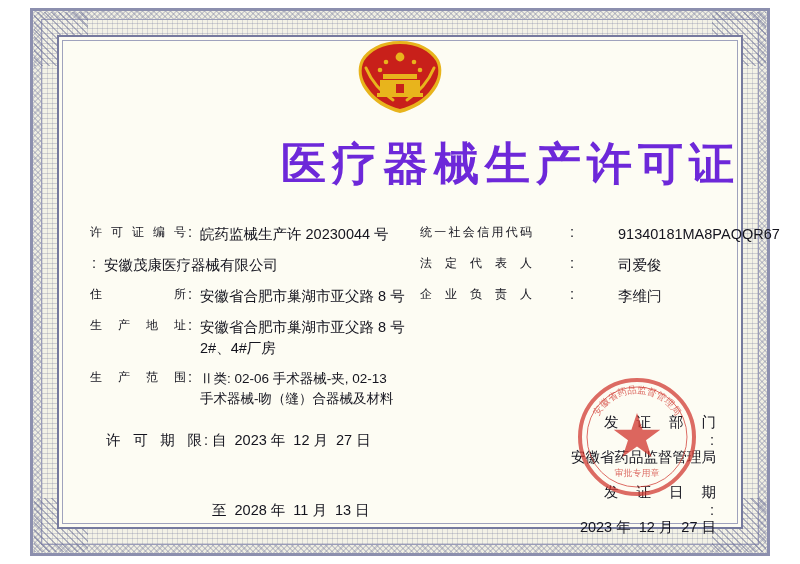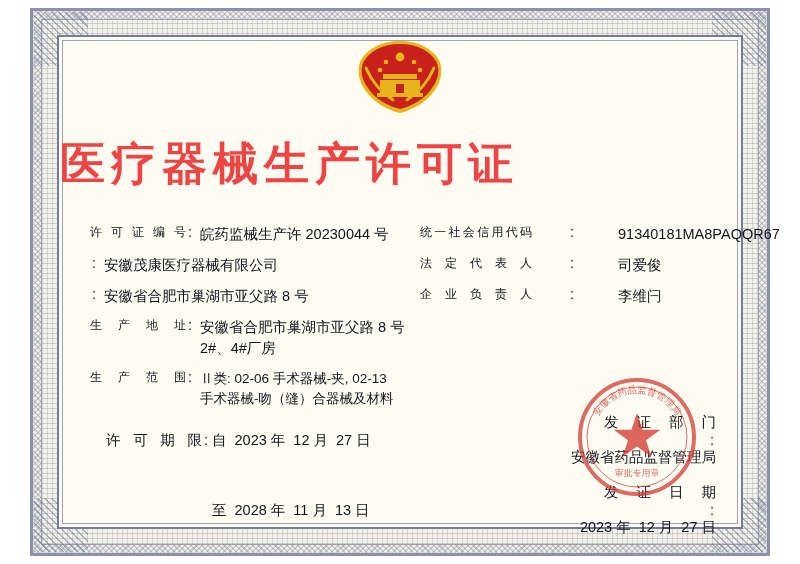--- a/index.html
+++ b/index.html
@@ -86,26 +86,26 @@
     top: 2px;
     width: 94px;
     height: 74px;
   }
 
   .title {
     position: absolute;
     top: 96px;
     left: 0;
     right: 0;
-    text-align: left;
+    text-align: right;
     font-family: Liberation Sans, sans-serif;
     font-weight: bold;
     font-size: 45px;
     letter-spacing: 6px;
-    color: #ef4444;
+    color: #6d28d9;
   }
 
   
   .fields {
     position: absolute;
     top: 186px;
     left: 30px;
     right: 24px;
     font-size: 14.5px;
     color: #14141e;
@@ -271,20 +271,21 @@
         </div>
         <div class="col-right">
           <span class="lbl lbl-right">法定代表人</span>
           <span class="colon">:</span>
           <span class="val">司爱俊</span>
         </div>
       </div>
 
       <div class="row">
         <div class="col-left">
+          <span class="lbl lbl-wide">住所</span>
           <span class="colon">:</span>
           <span class="val">安徽省合肥市巢湖市亚父路 8 号</span>
         </div>
         <div class="col-right">
           <span class="lbl lbl-right">企业负责人</span>
           <span class="colon">:</span>
           <span class="val">李维闩</span>
         </div>
       </div>
 

